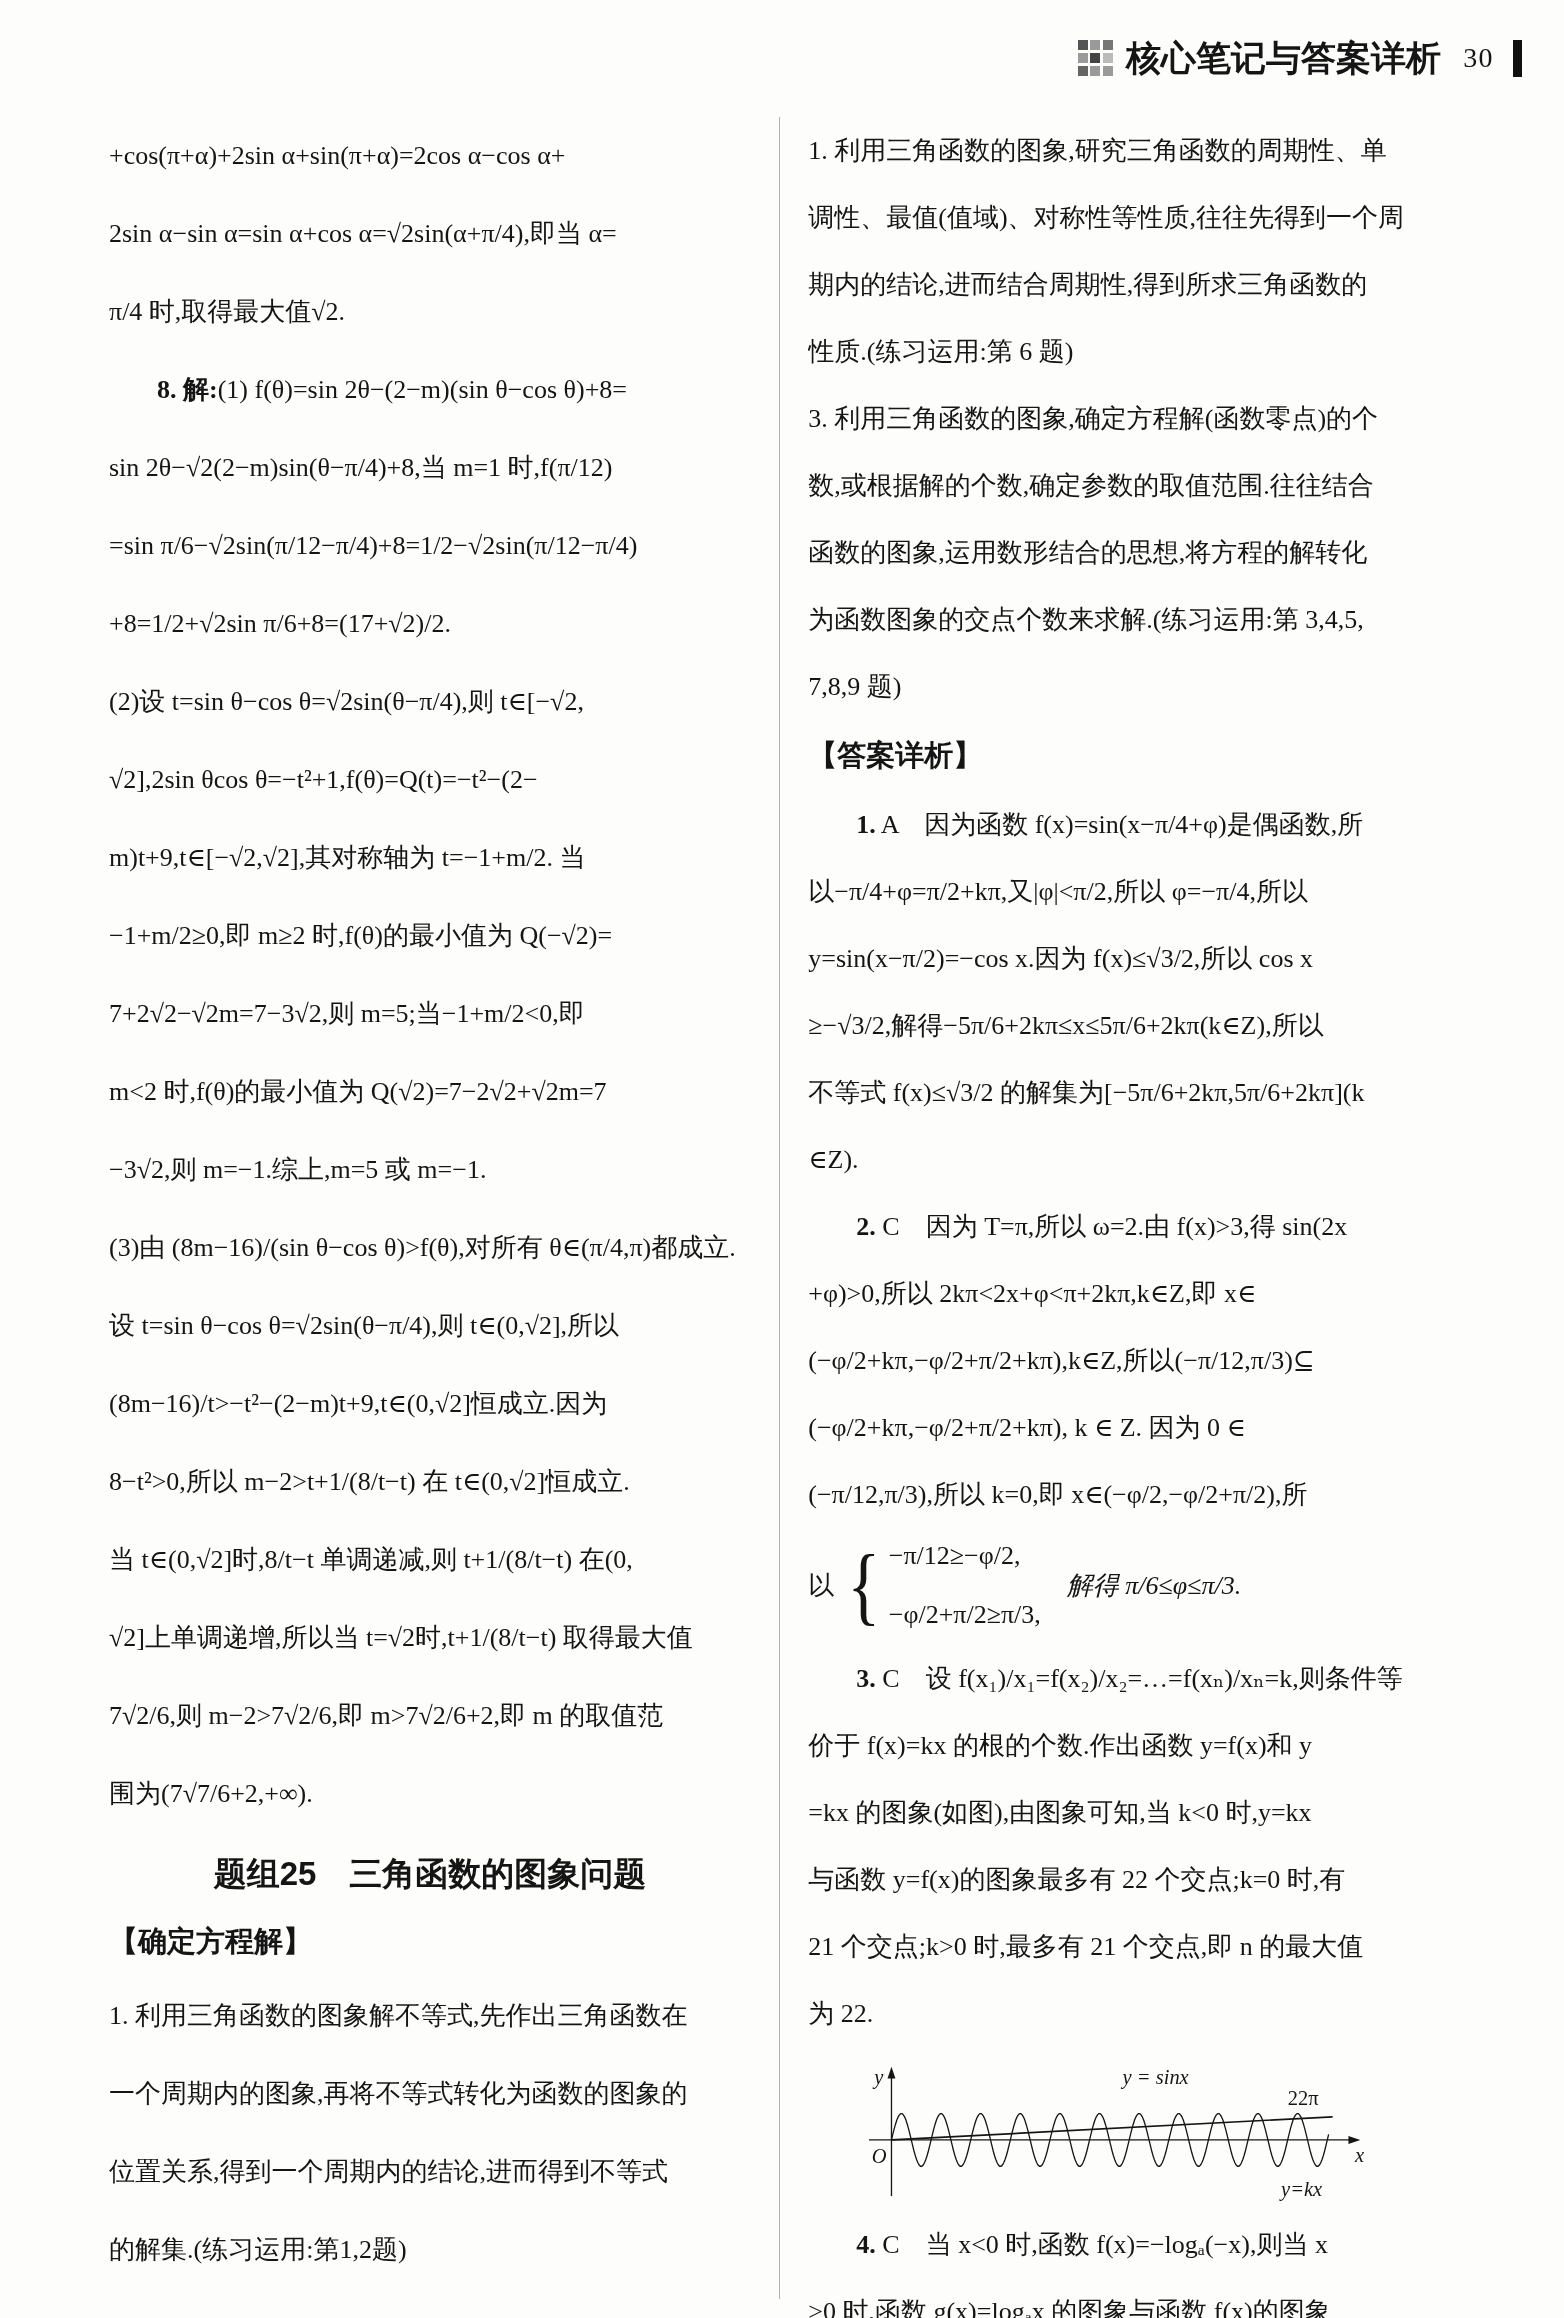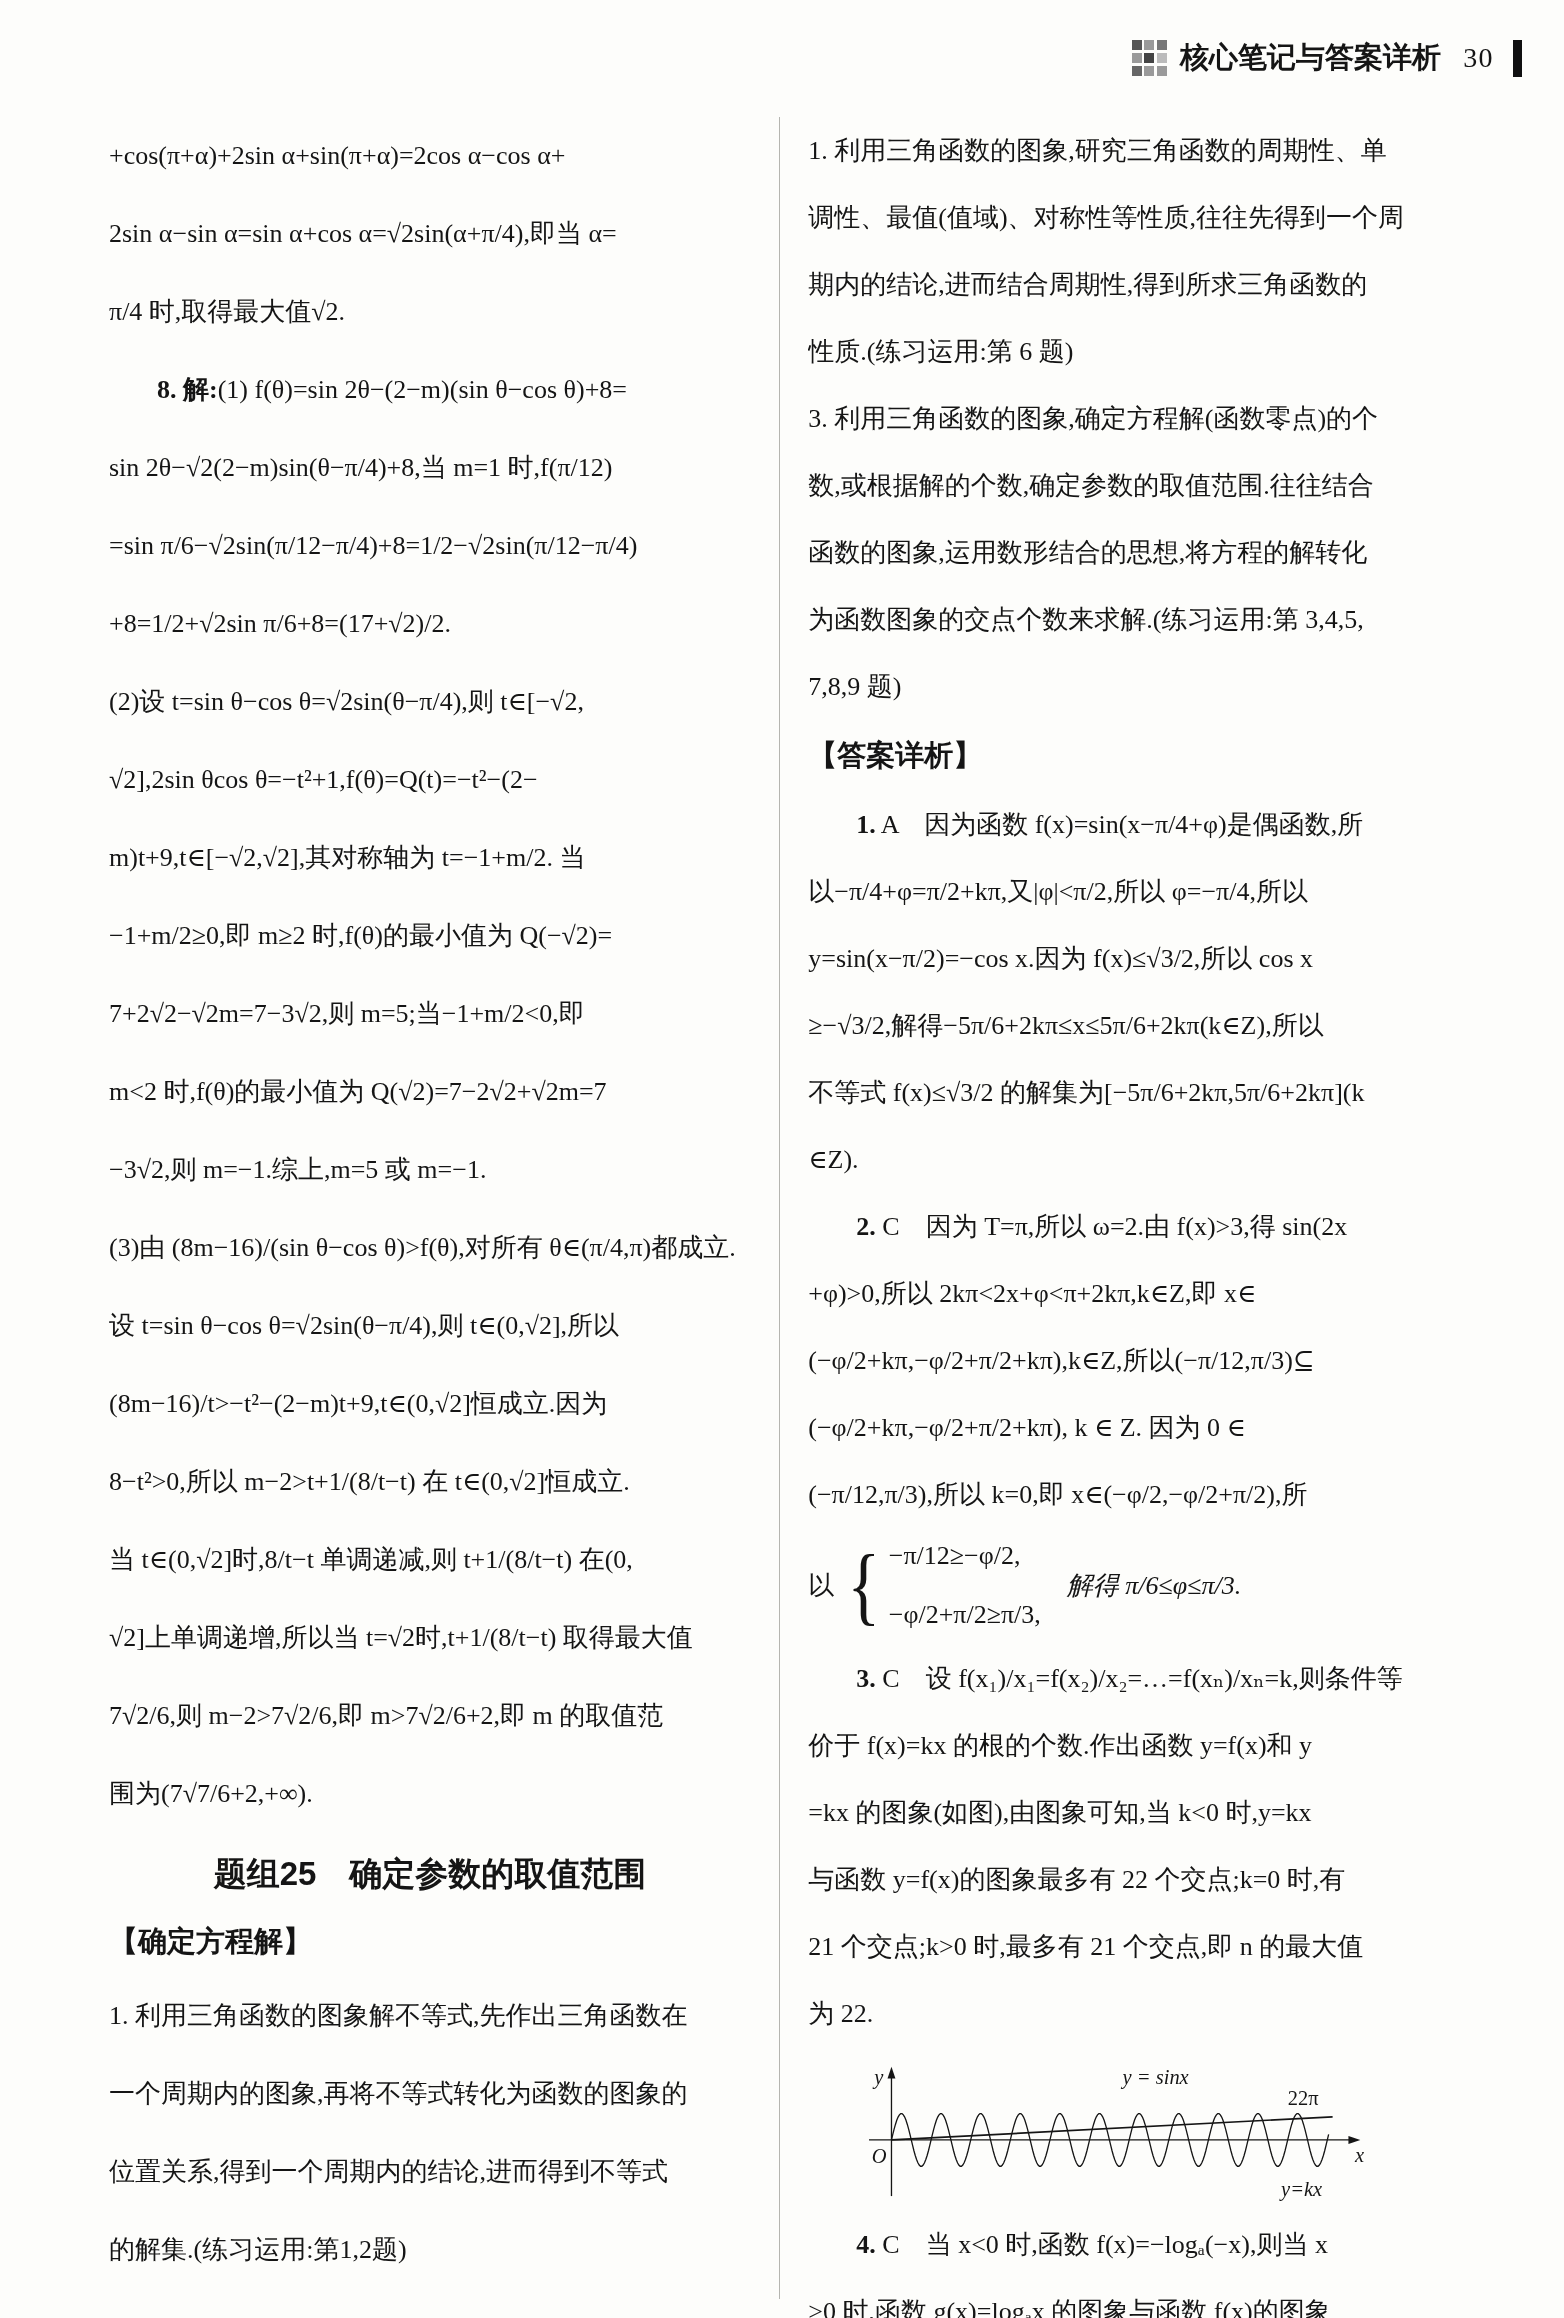--- a/index.html
+++ b/index.html
@@ -19,21 +19,21 @@
   }
   .grid-icon {
     display:grid; grid-template-columns:repeat(3,10px); grid-auto-rows:10px; gap:2.6px;
   }
   .grid-icon span { background:#9a9a9a; }
   .grid-icon span:nth-child(1){background:#555;}
   .grid-icon span:nth-child(3){background:#777;}
   .grid-icon span:nth-child(5){background:#444;}
   .grid-icon span:nth-child(6){background:#bbb;}
   .grid-icon span:nth-child(7){background:#666;}
-  .header-title { font-size:29px; font-weight:bold; font-family:"Liberation Sans","DejaVu Sans",sans-serif; }
+  .header-title { font-size:35px; font-weight:bold; font-family:"Liberation Sans","DejaVu Sans",sans-serif; }
   .page-num { font-size:28px; margin-left:9.2px; letter-spacing:1.3px; }
   .header-bar { width:8.6px; height:37px; background:#101010; margin-left:6.6px; }
   
   .columns {
     position:absolute; top:117px; left:109px; right:99px; bottom:20px;
     display:flex;
   }
   .col-left { width:642px; }
   .divider { width:1.3px; background:#b5b5b0; margin:0 28px; }
   .col-right { flex:1; min-width:0; }
@@ -117,21 +117,21 @@
           <div class="line">−3√2,则 m=−1.综上,m=5 或 m=−1.</div>
           <div class="line">(3)由 (8m−16)/(sin θ−cos θ)&gt;f(θ),对所有 θ∈(π/4,π)都成立.</div>
           <div class="line">设 t=sin θ−cos θ=√2sin(θ−π/4),则 t∈(0,√2],所以</div>
           <div class="line">(8m−16)/t&gt;−t²−(2−m)t+9,t∈(0,√2]恒成立.因为</div>
           <div class="line">8−t²&gt;0,所以 m−2&gt;t+1/(8/t−t) 在 t∈(0,√2]恒成立.</div>
           <div class="line">当 t∈(0,√2]时,8/t−t 单调递减,则 t+1/(8/t−t) 在(0,</div>
           <div class="line">√2]上单调递增,所以当 t=√2时,t+1/(8/t−t) 取得最大值</div>
           <div class="line">7√2/6,则 m−2&gt;7√2/6,即 m&gt;7√2/6+2,即 m 的取值范</div>
           <div class="line">围为(7√7/6+2,+∞).</div>
         </div>
-      <div class="section-heading">题组25　确定参数的取值范围</div>
+      <div class="section-heading">题组25　三角函数的图象问题</div>
       <div class="block-label">【确定方程解】</div>
       <div>
           <div class="line">1. 利用三角函数的图象解不等式,先作出三角函数在</div>
           <div class="line">一个周期内的图象,再将不等式转化为函数的图象的</div>
           <div class="line">位置关系,得到一个周期内的结论,进而得到不等式</div>
           <div class="line">的解集.(练习运用:第1,2题)</div>
         </div>
     </div>
 
     <div class="divider"></div>

